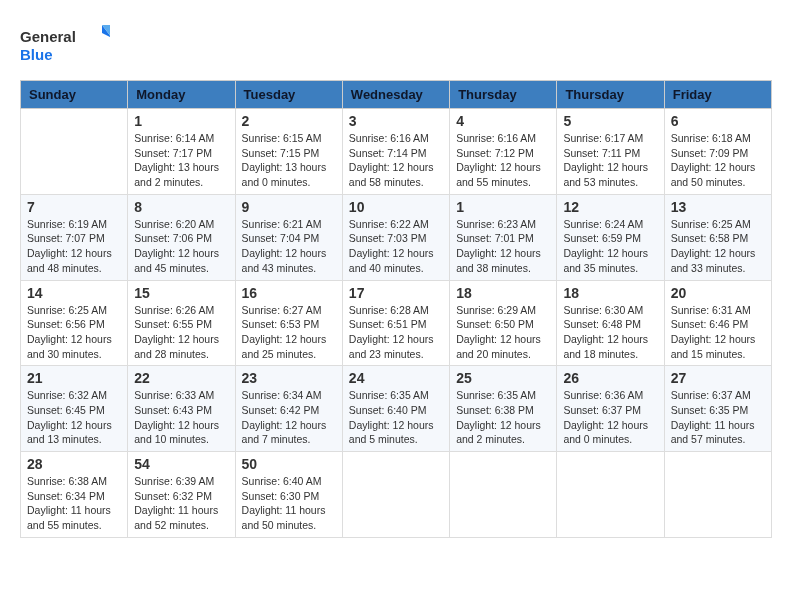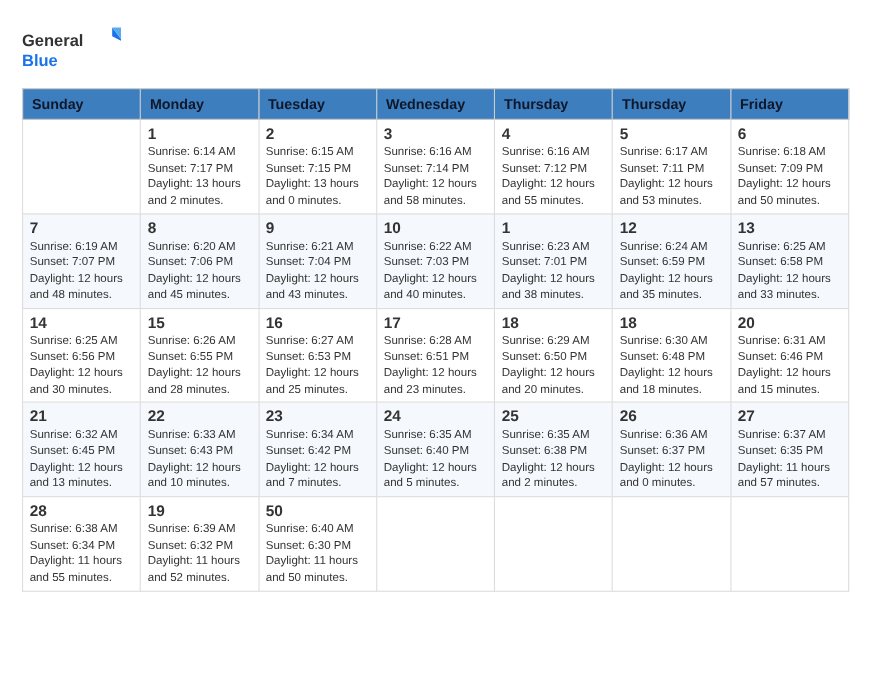--- a/index.html
+++ b/index.html
@@ -170,21 +170,21 @@
         <td><span class="day-number">25</span>
 <span class="day-info">Sunrise: 6:35 AM<br>Sunset: 6:38 PM<br>Daylight: 12 hours and 2 minutes.</span></td>
         <td><span class="day-number">26</span>
 <span class="day-info">Sunrise: 6:36 AM<br>Sunset: 6:37 PM<br>Daylight: 12 hours and 0 minutes.</span></td>
         <td><span class="day-number">27</span>
 <span class="day-info">Sunrise: 6:37 AM<br>Sunset: 6:35 PM<br>Daylight: 11 hours and 57 minutes.</span></td>
       </tr>
       <tr>
         <td><span class="day-number">28</span>
 <span class="day-info">Sunrise: 6:38 AM<br>Sunset: 6:34 PM<br>Daylight: 11 hours and 55 minutes.</span></td>
-        <td><span class="day-number">19</span>
+        <td><span class="day-number">54</span>
 <span class="day-info">Sunrise: 6:39 AM<br>Sunset: 6:32 PM<br>Daylight: 11 hours and 52 minutes.</span></td>
         <td><span class="day-number">50</span>
 <span class="day-info">Sunrise: 6:40 AM<br>Sunset: 6:30 PM<br>Daylight: 11 hours and 50 minutes.</span></td>
         <td class="empty"></td>
         <td class="empty"></td>
         <td class="empty"></td>
         <td class="empty"></td>
       </tr>
     </tbody>
 </table>

